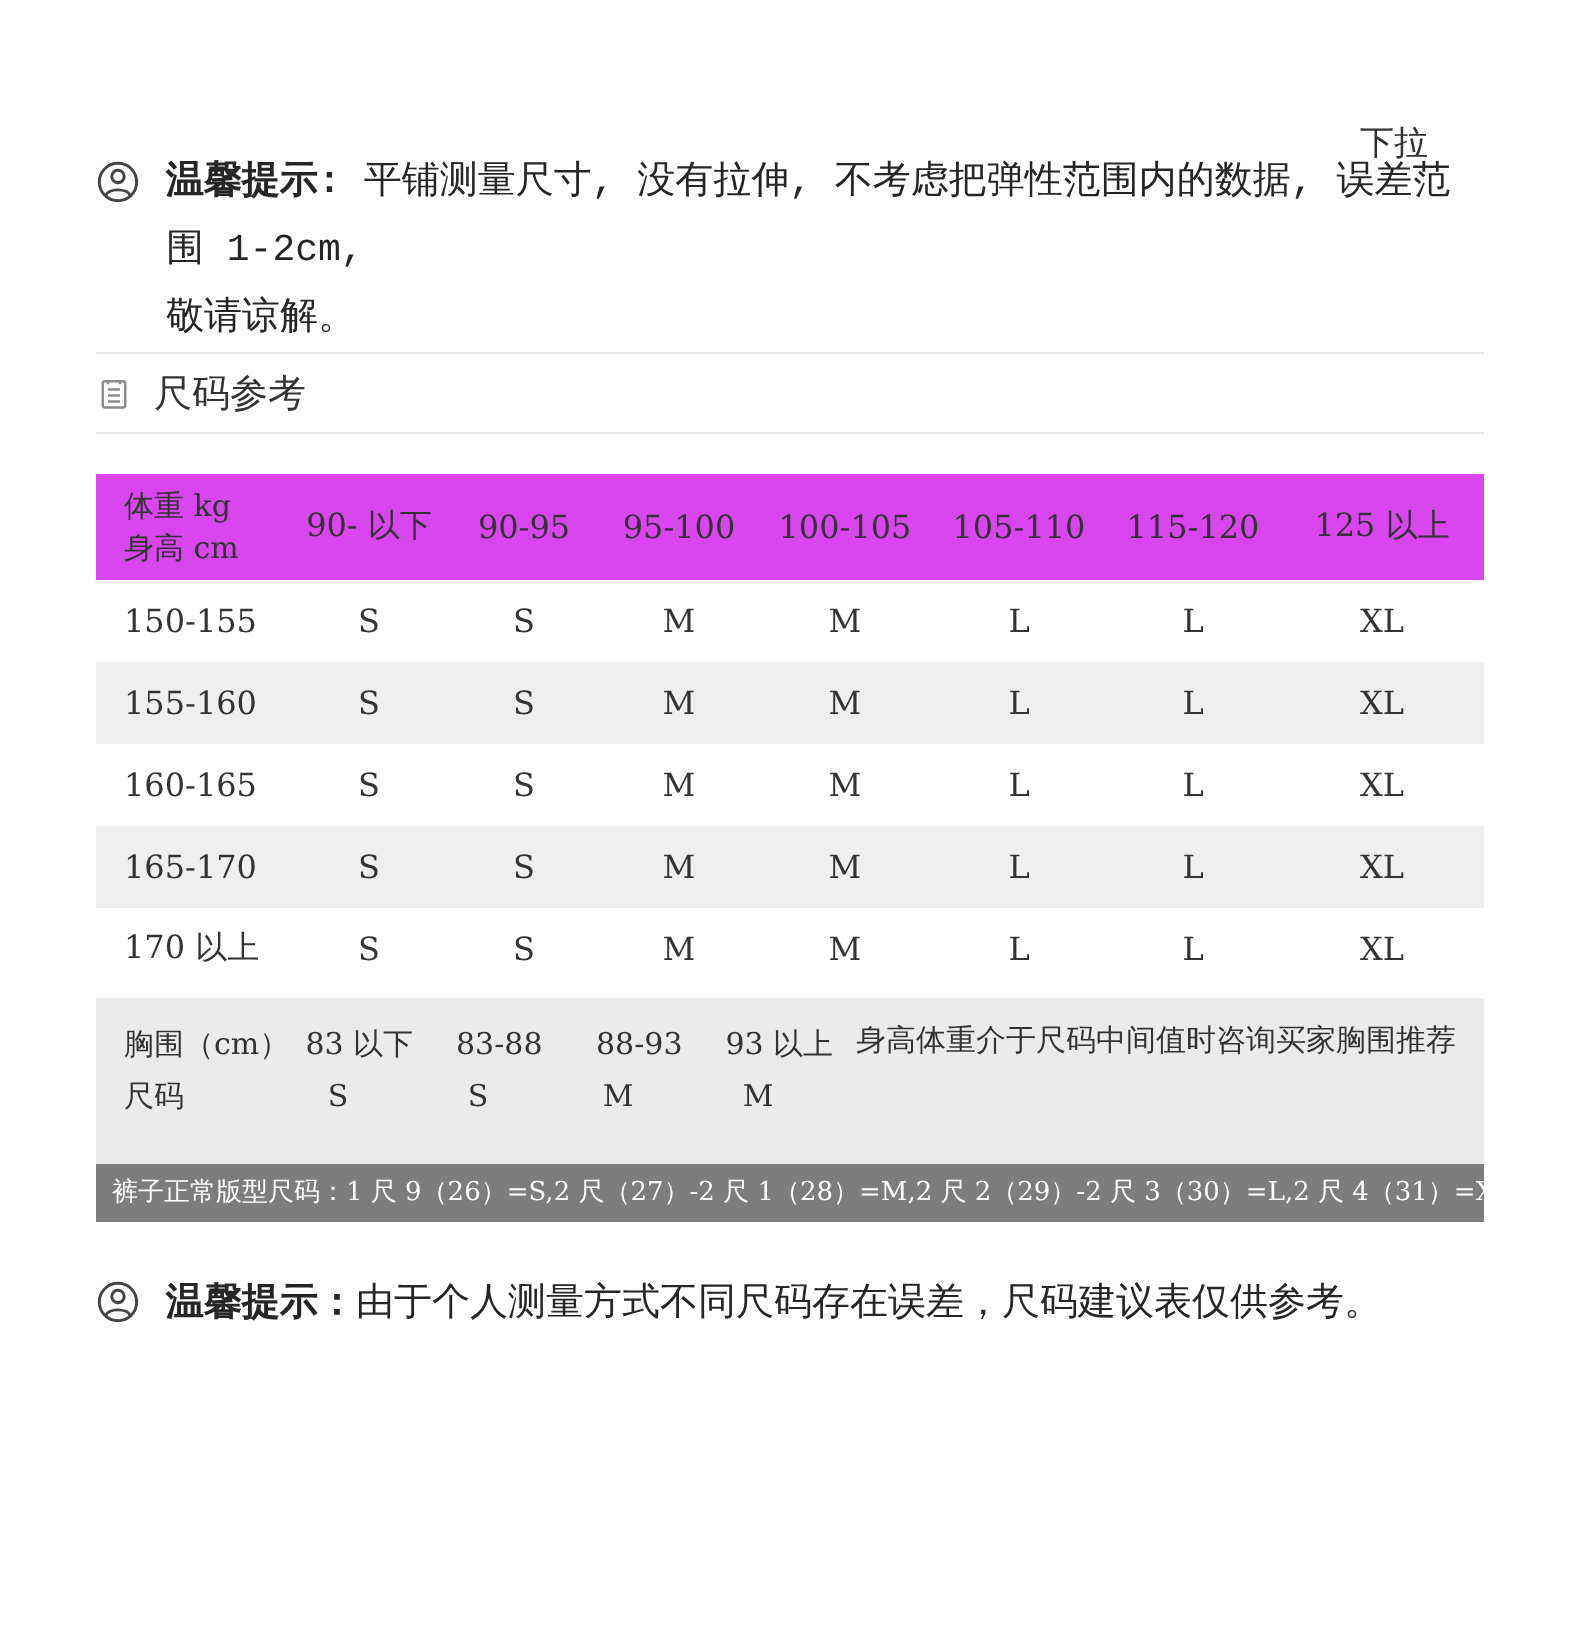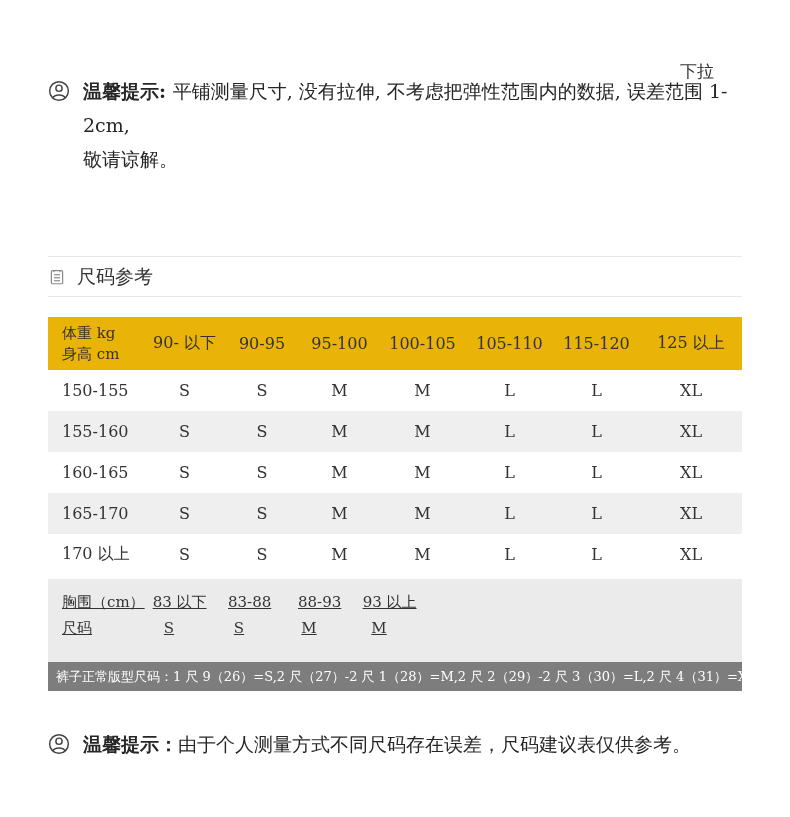--- a/index.html
+++ b/index.html
@@ -12,56 +12,56 @@
   .page { width:790px; padding:0 48px; position:relative; }
 
   
   .clipped-top {
     position:absolute; top:-14px; left:680px;
     font-size:17px; color:#333; white-space:nowrap;
   }
 
   
   .tip { display:flex; gap:13px; font-size:19px; line-height:34px; color:#262626; }
-  .tip-top { margin-top:74px; }
-  .tip-bottom { margin-top:36px; }
+  .tip-top { margin-top:74px;font-family:Liberation Mono, monospace; }
+  .tip-bottom { margin-top:23px; }
   .tip-icon { flex:0 0 22px; margin-top:6px; }
   .tip-icon svg { display:block; }
   .tip-label { font-weight:bold; }
 
   
   .section-header {
-    margin-top:80px; height:41px;
+    height:41px;
     border-top:1px solid #e8e8e8; border-bottom:1px solid #e8e8e8;
     display:flex; align-items:center; gap:11px;
     font-size:19px; color:#333;
   }
   .section-header svg { display:block; }
 
   
   .size-table { margin-top:20px; width:694px; font-size:16px; }
   .trow {
     display:grid;
     grid-template-columns:97px 79px 76px 79px 87px 87px 87px 102px;
     align-items:center;
   }
   .trow > div { text-align:center; }
   .trow > .cell-first { text-align:left; padding-left:14px; }
-  .thead { height:53px; background:#eab308; }
+  .thead { height:53px; background:#d946ef; }
   .thead .cell-first { font-size:15px; line-height:21px; }
   .tbody-row { height:41px; }
   .tbody-row:nth-child(even) { background:#efefef; }
 
   
   .chest-block {
     width:694px; margin-top:4px; background:#ebebeb;
     position:relative; padding:10px 0 10px 14px; height:83px;
     font-size:15px; color:#333;
   }
-  .chest-row { display:flex; align-items:flex-start; line-height:26px;text-decoration:underline; }
+  .chest-row { display:flex; align-items:flex-start; line-height:26px; }
   .chest-label { flex:0 0 72px; white-space:nowrap; }
   .chest-val { flex:0 0 70px; text-align:center; }
   .chest-note {
     position:absolute; left:380px; top:9px; width:316px;
     line-height:25px; font-size:15px;
   }
 
   
   .pants-bar {
     width:694px; height:29px; line-height:29px;
@@ -184,20 +184,21 @@
       <span class="chest-val">93 以上</span>
     </div>
     <div class="chest-row">
       <span class="chest-label">尺码</span>
       <span class="chest-val">S</span>
       <span class="chest-val">S</span>
       <span class="chest-val">M</span>
       <span class="chest-val">M</span>
     </div>
     <div class="chest-note">
+      <div>身高体重介于尺码中间值时咨询买家胸围推荐</div>
     </div>
   </div>
 
   <div class="pants-bar">裤子正常版型尺码：1 尺 9（26）=S,2 尺（27）-2 尺 1（28）=M,2 尺 2（29）-2 尺 3（30）=L,2 尺 4（31）=XL</div>
 
   <div class="tip tip-bottom">
     <span class="tip-icon">
       <svg width="22" height="22" viewBox="0 0 24 24">
         <circle class="icon-stroke" cx="12" cy="12" r="10.2"></circle>
         <circle class="icon-stroke" cx="12" cy="9" r="3.4"></circle>

